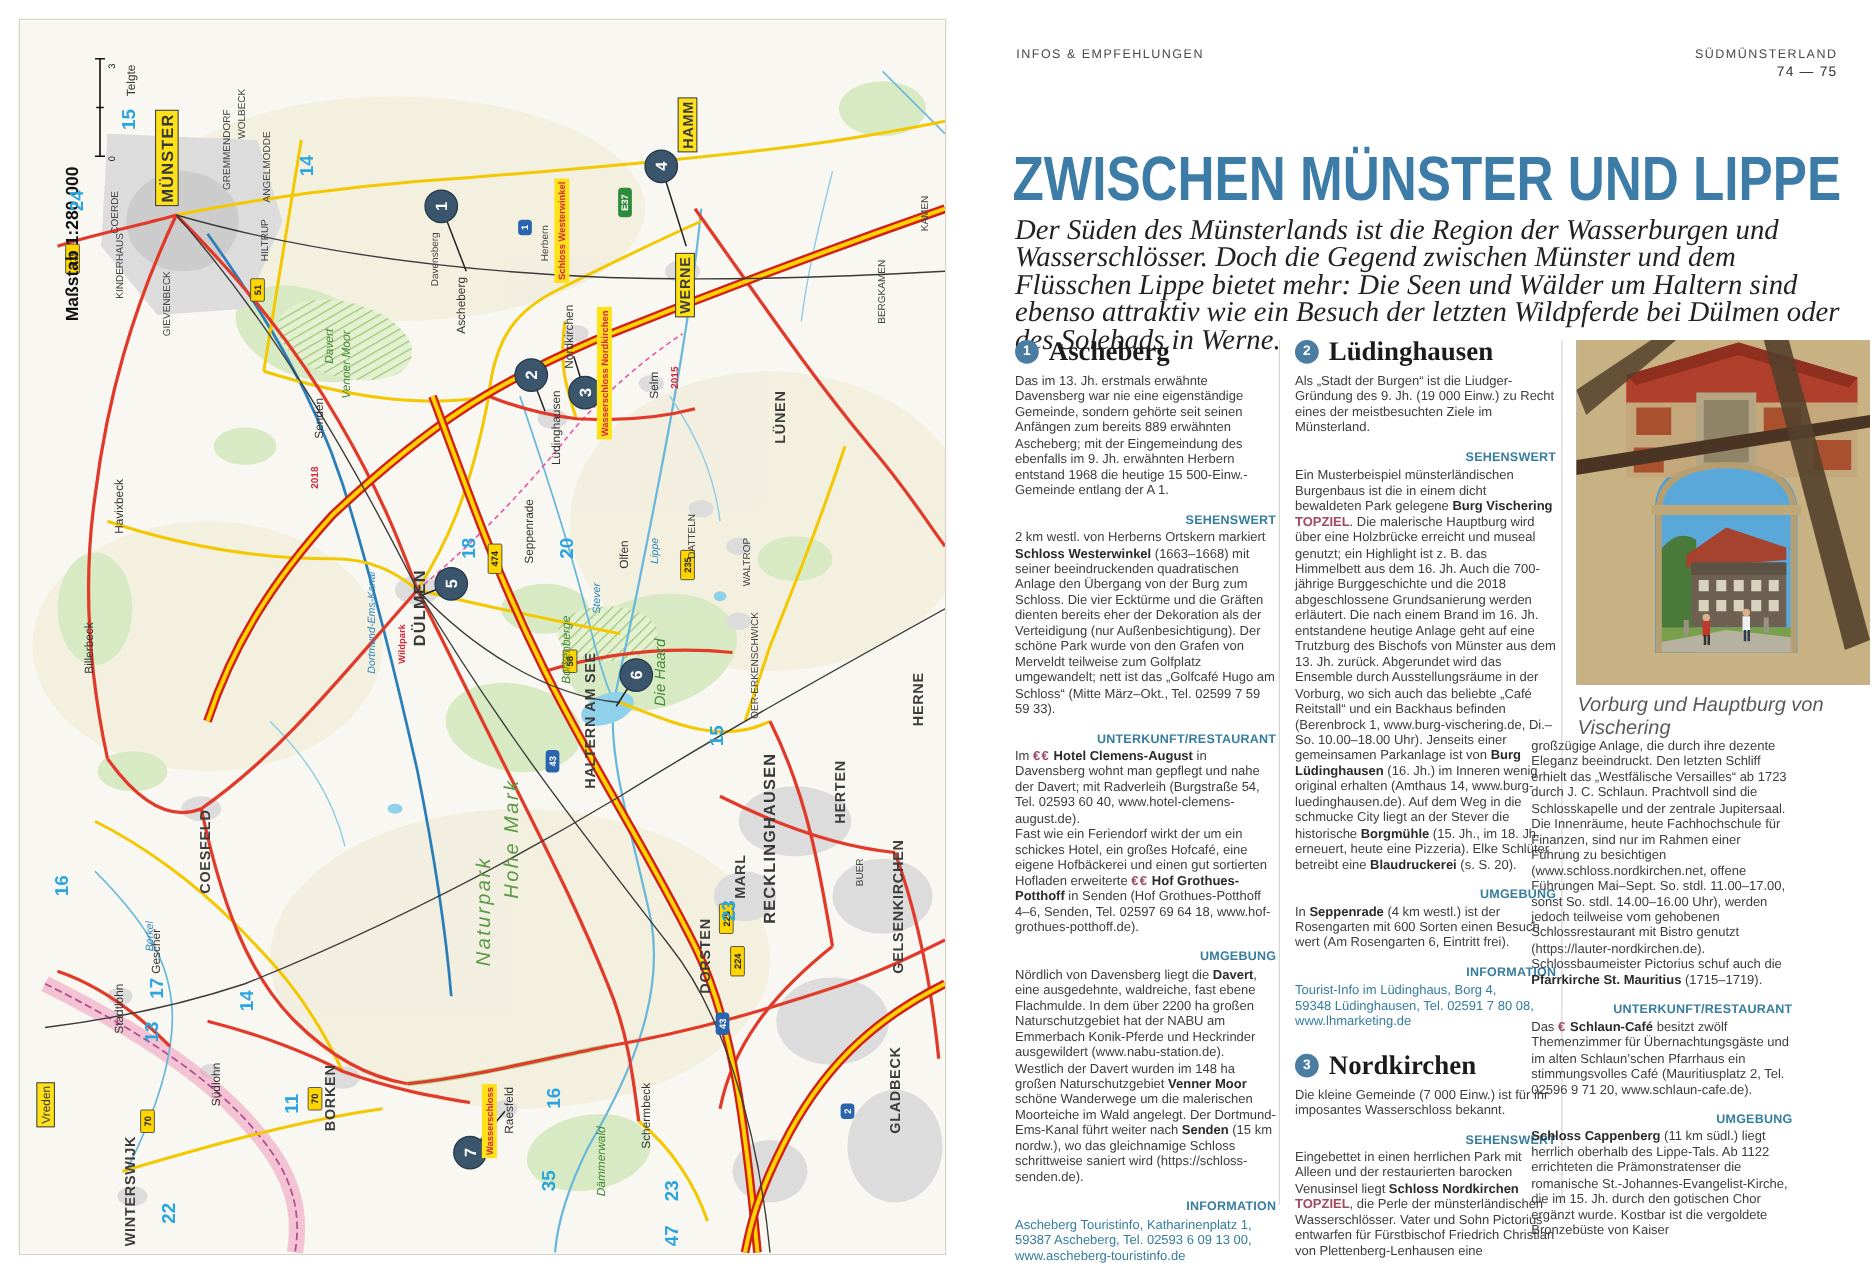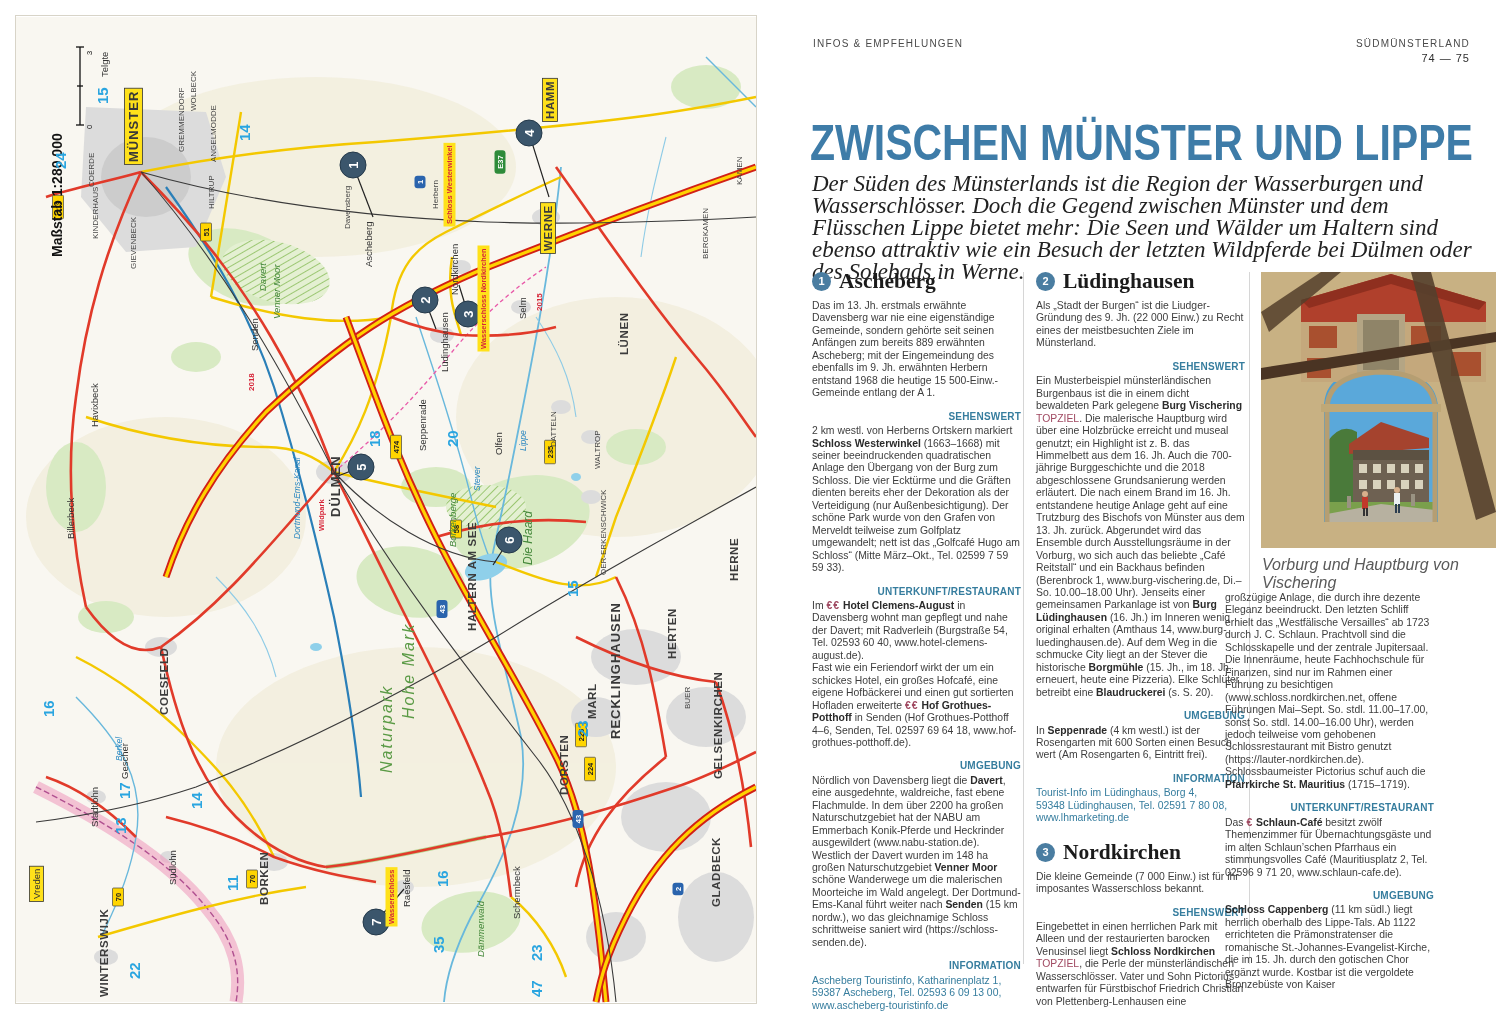--- a/index.html
+++ b/index.html
@@ -22,21 +22,21 @@
   .colrule{position:absolute;top:272px;height:692px;width:1px;background:#d6d6d6;}
   .sec-h{display:flex;align-items:center;gap:8px;font-family:"Liberation Serif",serif;
          font-size:21.5px;color:#1b1b1b;margin:0 0 9px 0;}
   .sec-h .num{flex:0 0 auto;width:19px;height:19px;border-radius:50%;background:#4a7da1;color:#fff;
         font-family:"Liberation Sans",sans-serif;font-size:11px;font-weight:bold;line-height:19px;text-align:center;}
   .mt{margin-top:18px;}
   .lab{font-size:10px;font-weight:bold;color:#367d9e;letter-spacing:.2px;margin:11px 0 2px 0;text-align:right;}
   .col p{margin:0;}
   .col b{color:#2b2b2b;text-align:right;}
   .pr{color:#a04a62;font-weight:bold;letter-spacing:1px;}
-  .tz{color:#a04a62;font-weight:normal;}
+  .tz{color:#a04a62;font-weight:bold;}
   .info{color:#367d9e;}
   #photo{position:absolute;left:1261px;top:272px;width:235px;height:276px;}
   #photo-caption{position:absolute;left:1262px;top:556px;width:230px;
                  font-size:16px;font-style:italic;color:#5a5a5a;}
   
   #map{position:absolute;left:15px;top:15px;width:740px;height:987px;border:1px solid #d8d4c8;}
   .ml{font-family:"Liberation Sans",sans-serif;}
   .city{font-size:11.5px;font-weight:bold;fill:#3c3c3c;letter-spacing:.6px;}
   .city-lg{font-size:13px;font-weight:bold;fill:#383838;letter-spacing:1px;}
   .town{font-size:9.5px;fill:#333;}
@@ -413,21 +413,21 @@
     <p>Nördlich von Davensberg liegt die <b>Davert</b>, eine ausgedehnte, waldreiche, fast ebene Flachmulde. In dem über 2200 ha großen Naturschutzgebiet hat der NABU am Emmerbach Konik-Pferde und Heckrinder ausgewildert (www.nabu-station.de). Westlich der Davert wurden im 148 ha großen Naturschutzgebiet <b>Venner Moor</b> schöne Wanderwege um die malerischen Moorteiche im Wald angelegt. Der Dortmund-Ems-Kanal führt weiter nach <b>Senden</b> (15 km nordw.), wo das gleichnamige Schloss schrittweise saniert wird (https://schloss-senden.de).</p>
     <div class="lab">INFORMATION</div>
     <p class="info">Ascheberg Touristinfo, Katharinenplatz 1,<br>59387 Ascheberg, Tel. 02593 6 09 13 00,<br>www.ascheberg-touristinfo.de</p>
   </div>
 
   <div id="col2" class="col">
     <h2 class="sec-h">
       <span class="num">2</span>
       <span>Lüdinghausen</span>
     </h2>
-    <p>Als „Stadt der Burgen“ ist die Liudger-Gründung des 9. Jh. (22 000 Einw.) zu Recht eines der meistbesuchten Ziele im Münsterland.</p>
+    <p>Als „Stadt der Burgen“ ist die Liudger-Gründung des 9. Jh. (19 000 Einw.) zu Recht eines der meistbesuchten Ziele im Münsterland.</p>
     <div class="lab">SEHENSWERT</div>
     <p>Ein Musterbeispiel münsterländischen Burgenbaus ist die in einem dicht bewaldeten Park gelegene <b>Burg Vischering</b> <span class="tz">TOPZIEL</span>. Die malerische Hauptburg wird über eine Holzbrücke erreicht und museal genutzt; ein Highlight ist z. B. das Himmelbett aus dem 16. Jh. Auch die 700-jährige Burggeschichte und die 2018 abgeschlossene Grundsanierung werden erläutert. Die nach einem Brand im 16. Jh. entstandene heutige Anlage geht auf eine Trutzburg des Bischofs von Münster aus dem 13. Jh. zurück. Abgerundet wird das Ensemble durch Ausstellungsräume in der Vorburg, wo sich auch das beliebte „Café Reitstall“ und ein Backhaus befinden (Berenbrock 1, www.burg-vischering.de, Di.–So. 10.00–18.00 Uhr).  Jenseits einer gemeinsamen Parkanlage ist von <b>Burg Lüdinghausen</b> (16. Jh.) im Inneren wenig original erhalten (Amthaus 14, www.burg-luedinghausen.de). Auf dem Weg in die schmucke City liegt an der Stever die historische <b>Borgmühle</b> (15. Jh., im 18. Jh. erneuert, heute eine Pizzeria). Elke Schlüter betreibt eine <b>Blaudruckerei</b> (s. S. 20).</p>
     <div class="lab">UMGEBUNG</div>
     <p>In <b>Seppenrade</b> (4 km westl.) ist der Rosengarten mit 600 Sorten einen Besuch wert (Am Rosengarten 6, Eintritt frei).</p>
     <div class="lab">INFORMATION</div>
     <p class="info">Tourist-Info im Lüdinghaus, Borg 4,<br>59348 Lüdinghausen, Tel. 02591 7 80 08,<br>www.lhmarketing.de</p>
 
     <h2 class="sec-h mt">
       <span class="num">3</span>
       <span>Nordkirchen</span>

